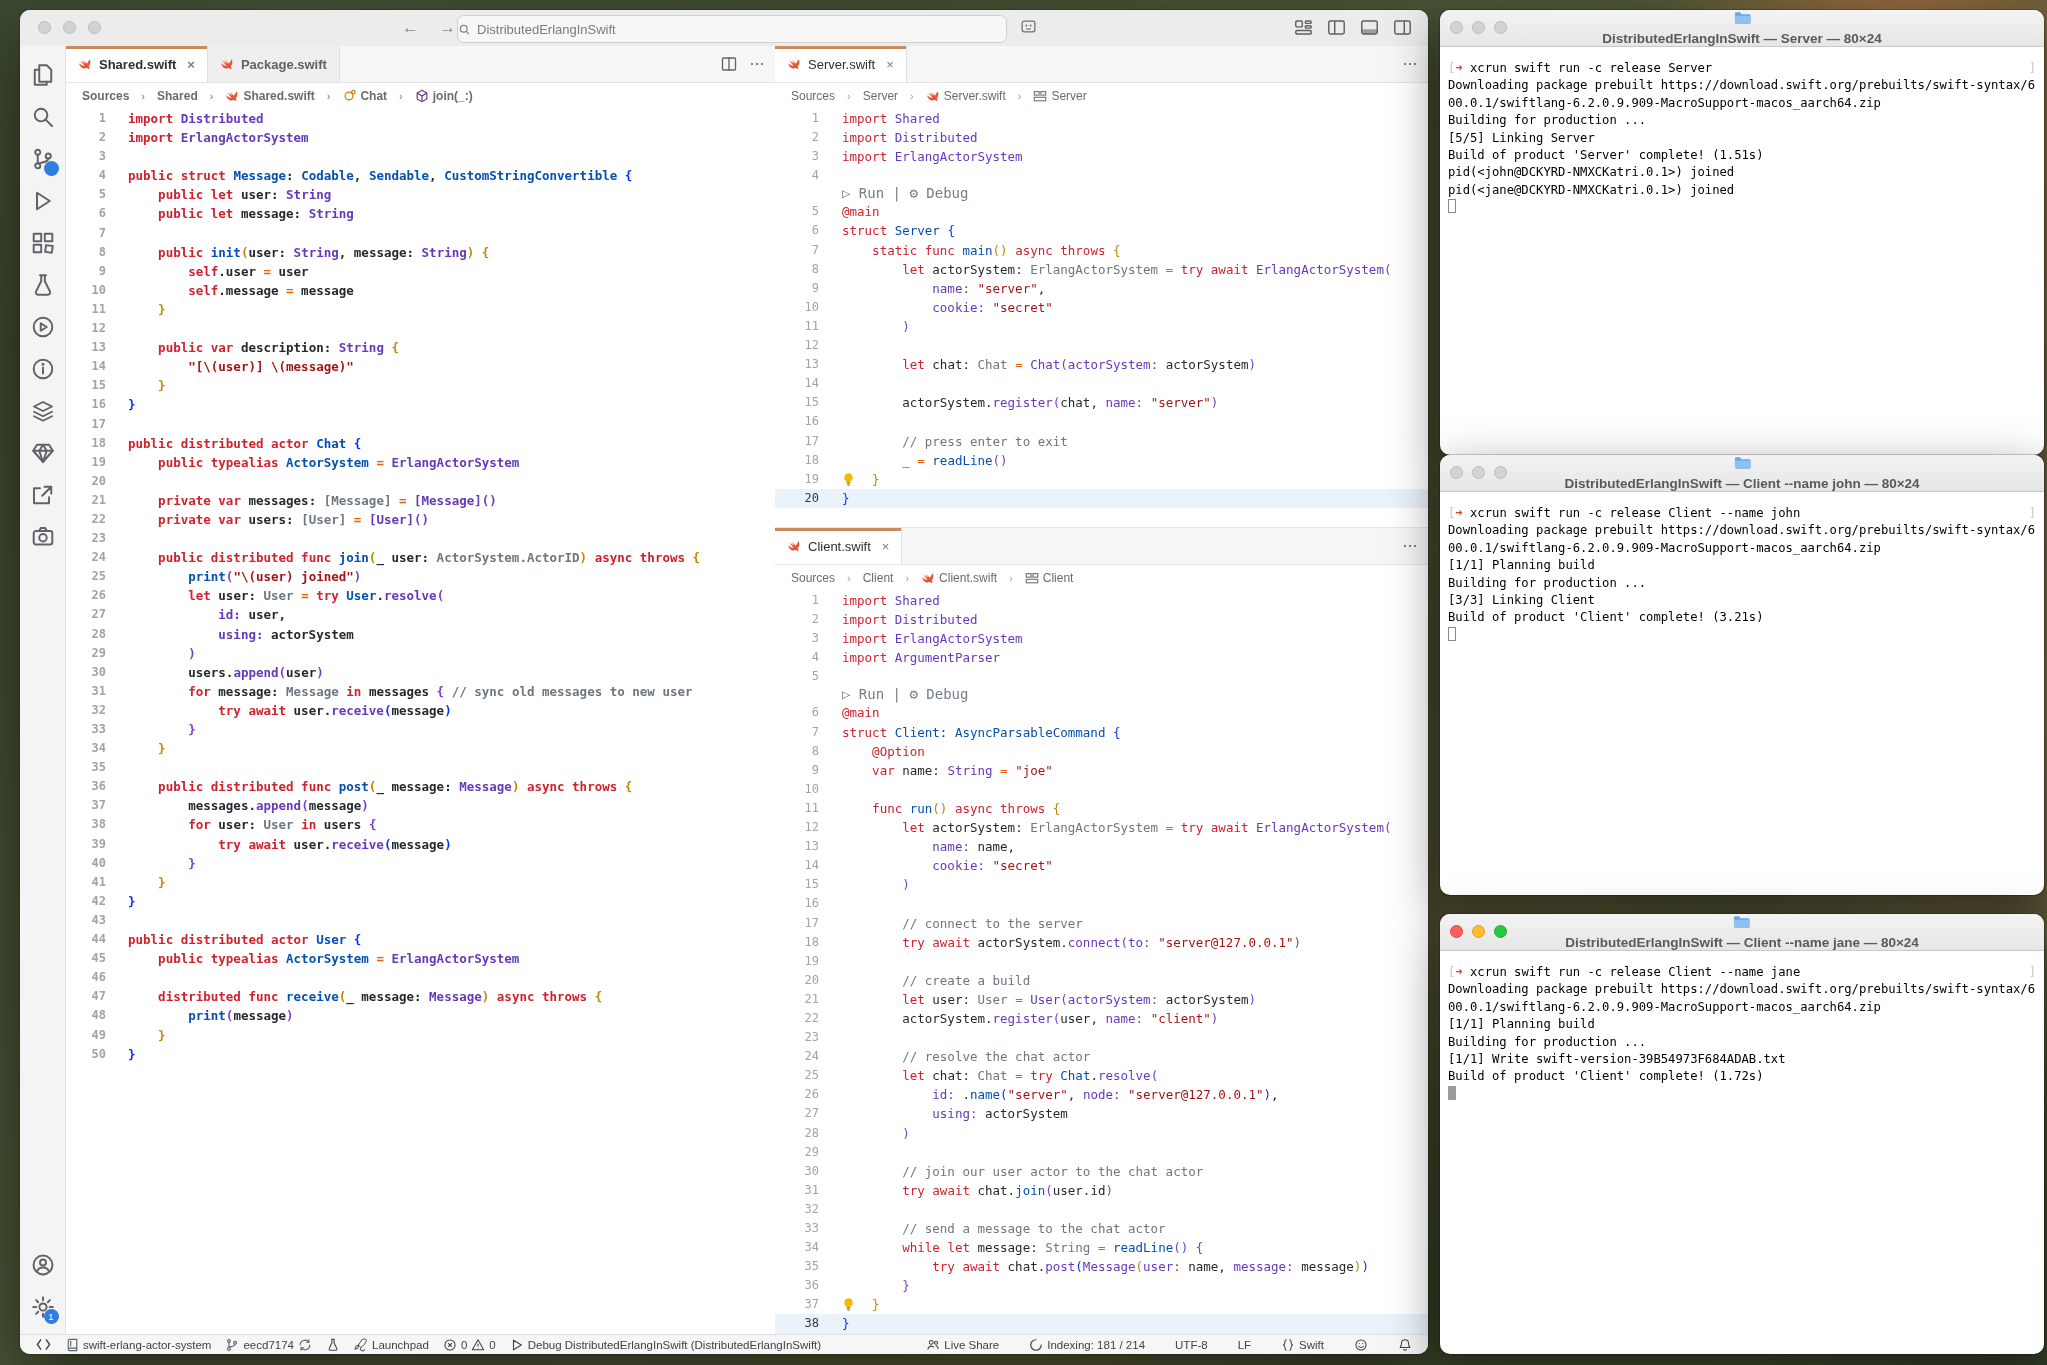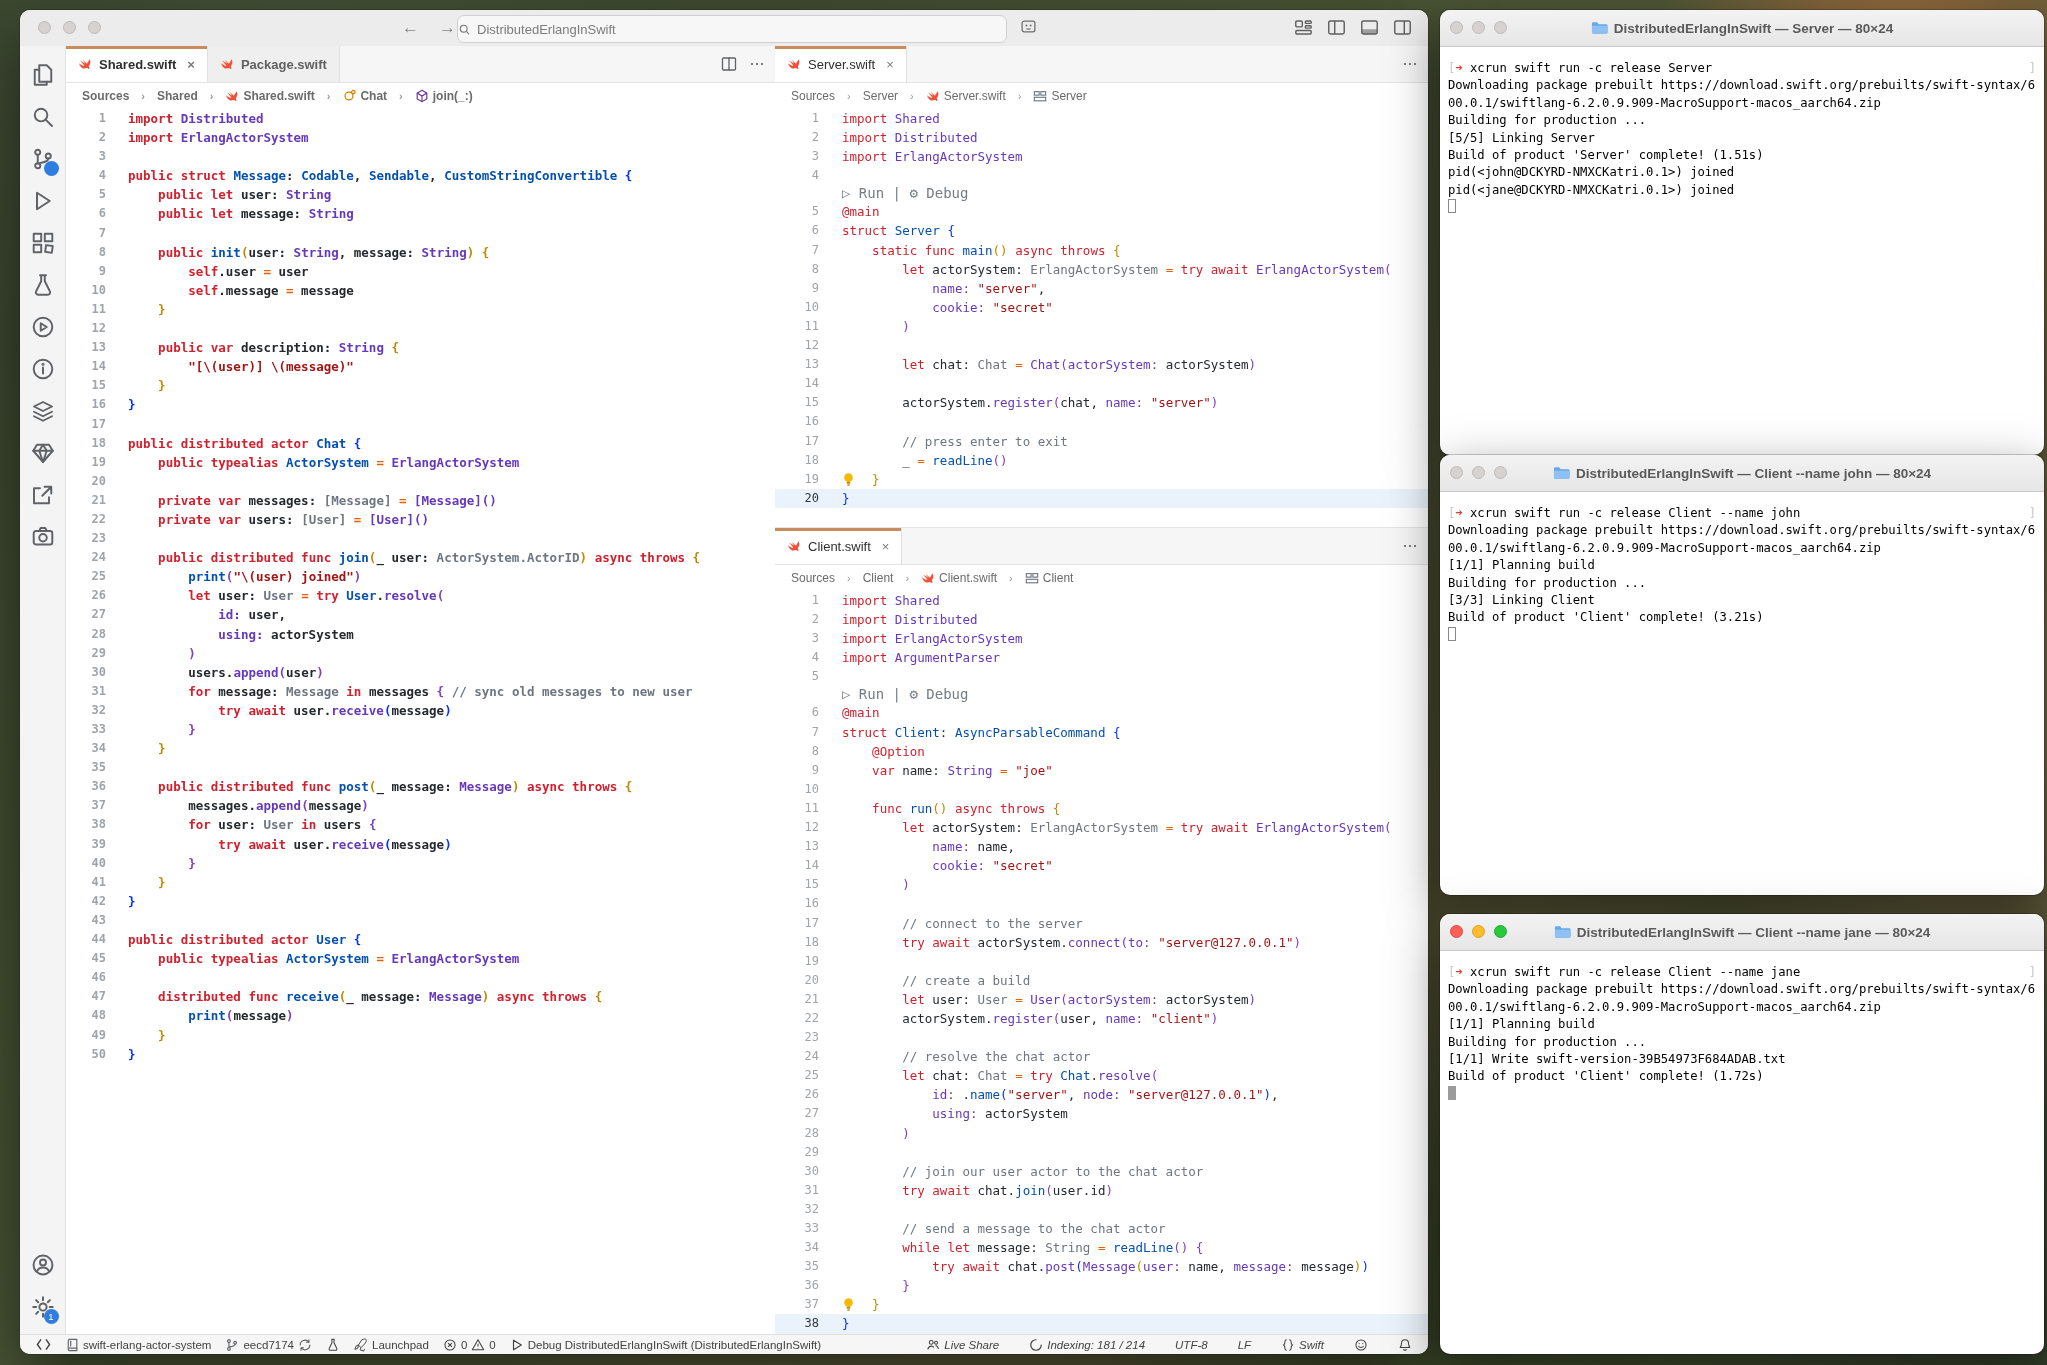--- a/index.html
+++ b/index.html
@@ -68,31 +68,31 @@
   .tok-c{color:#6e7781;}
   .tok-d{color:#24292f;}
   .tok-o{color:#e36209;}
   .tok-b1{color:#0431fa;}
   .tok-b2{color:#bf8803;}
   .tok-b3{color:#7d3ec1;}
   
   #statusbar{left:0;bottom:0;width:100%;height:20px;background:#f6f6f6;border-top:1px solid #e0e0e0;
     display:flex;align-items:center;font-size:11.5px;color:#424242;padding:0 10px;box-sizing:border-box;gap:2px;}
   .sb-item{display:flex;align-items:center;gap:4px;padding:0 6px;height:100%;}
-  .sb-right{margin-left:auto;display:flex;align-items:center;gap:18px;height:100%;font-style:italic;}
+  .sb-right{margin-left:auto;display:flex;align-items:center;gap:18px;height:100%;}
   .sb-item svg{display:block;}
   
   .term{width:604px;background:#fff;border-radius:10px;overflow:hidden;
     box-shadow:0 18px 50px rgba(0,0,0,.5), 0 0 0 1px rgba(0,0,0,.2);}
   #term1{left:1440px;top:10px;height:445px;}
   #term2{left:1440px;top:455px;height:440px;}
   #term3{left:1440px;top:914px;height:440px;}
   .term-titlebar{height:36px;background:linear-gradient(#f3f3f3,#e6e6e6);border-bottom:1px solid #c9c9c9;
     position:relative;display:flex;align-items:center;justify-content:center;}
-  .term-title{font-size:13.5px;font-weight:bold;color:#5a5a5a;display:flex;align-items:center;gap:6px;}
+  .term-title{font-size:13.5px;font-weight:bold;color:#5a5a5a;display:flex;align-items:center;gap:6px;flex-direction:column;}
   .term-body{padding:13px 8px;font-family:"DejaVu Sans Mono","Liberation Mono",monospace;font-size:12.2px;
     line-height:17.4px;color:#000;white-space:pre;position:relative;}
   .tline{position:relative;height:17.4px;}
   .mark{color:#c8c8c8;}
   .markR{position:absolute;right:0;top:0;color:#c8c8c8;}
   .prompt-arrow{color:#e03e2d;font-weight:bold;}
   .cursor-hollow{display:inline-block;width:8px;height:14px;border:1px solid #8a8a8a;vertical-align:-2px;box-sizing:border-box;}
   .cursor-solid{display:inline-block;width:8px;height:14px;background:#9b9b9b;vertical-align:-2px;}
   svg{flex:none;}
 </style>

